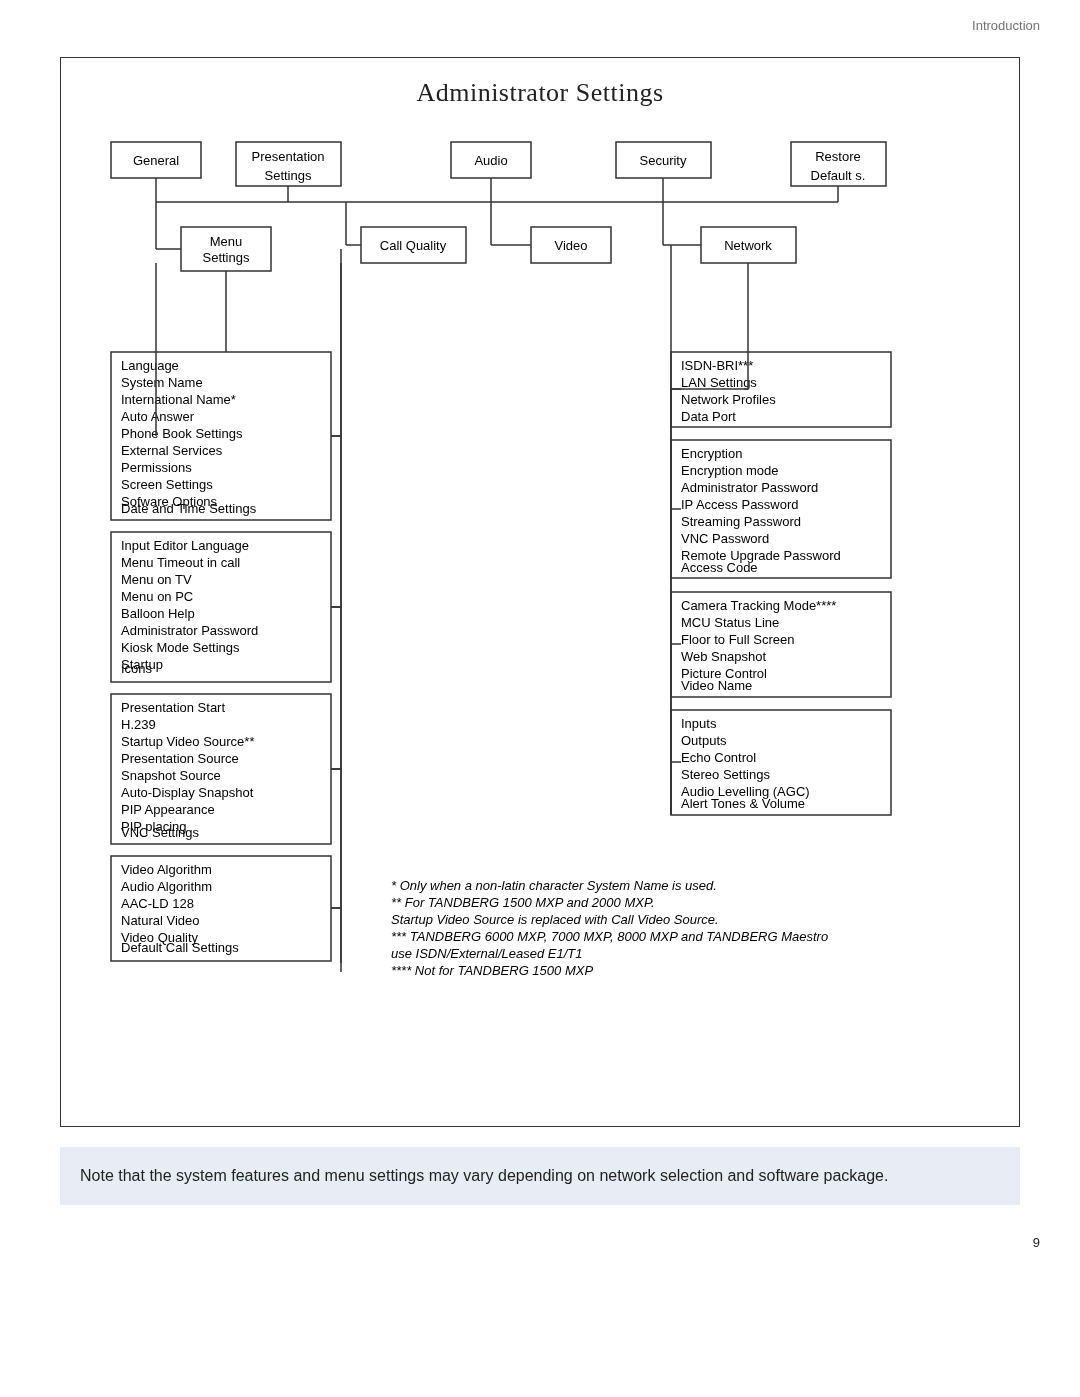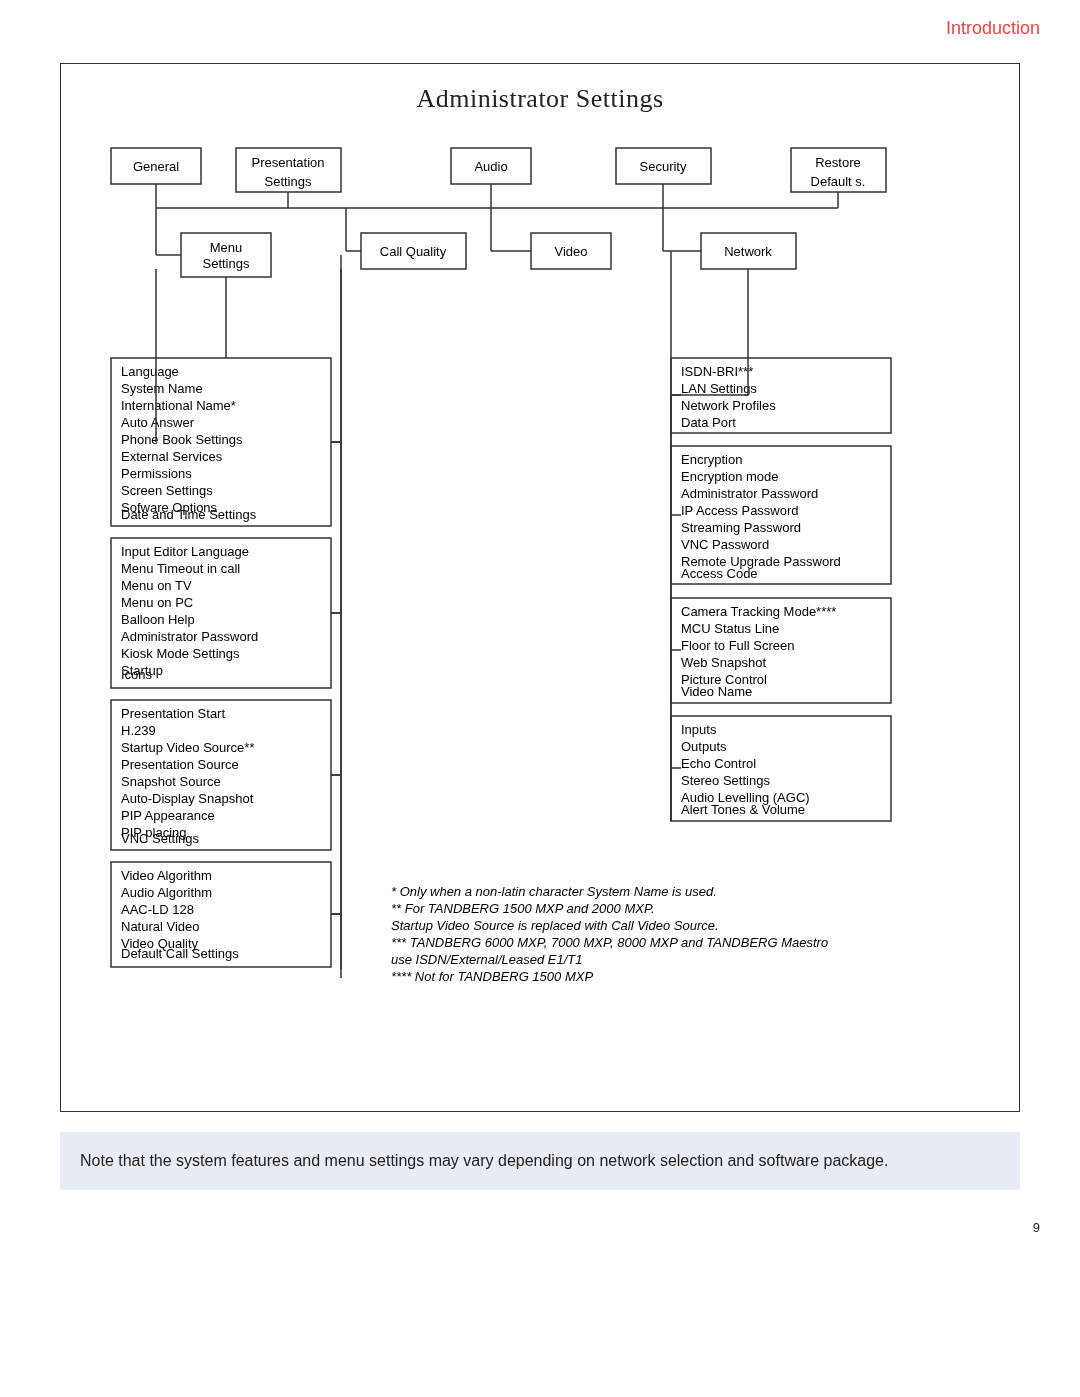--- a/index.html
+++ b/index.html
@@ -8,27 +8,27 @@
       font-family: Arial, sans-serif;
       font-size: 13px;
       color: #222;
       width: 1080px;
       min-height: 1397px;
       position: relative;
     }
     .page-header {
       text-align: right;
       padding: 18px 40px 0 0;
-      font-size: 18px;
-      color: #ef4444;
+      font-size: 13px;
+      color: #737373;
     }
     .main-diagram {
       margin: 24px 60px 20px 60px;
       border: 1.5px solid #333;
-      padding: 20px 20px 13px 20px;
+      padding: 20px 20px 34px 20px;
       position: relative;
     }
     .diagram-title {
       text-align: center;
       font-size: 26px;
       font-family: 'Times New Roman', serif;
       font-weight: normal;
       margin-bottom: 24px;
       letter-spacing: 0.5px;
     }

